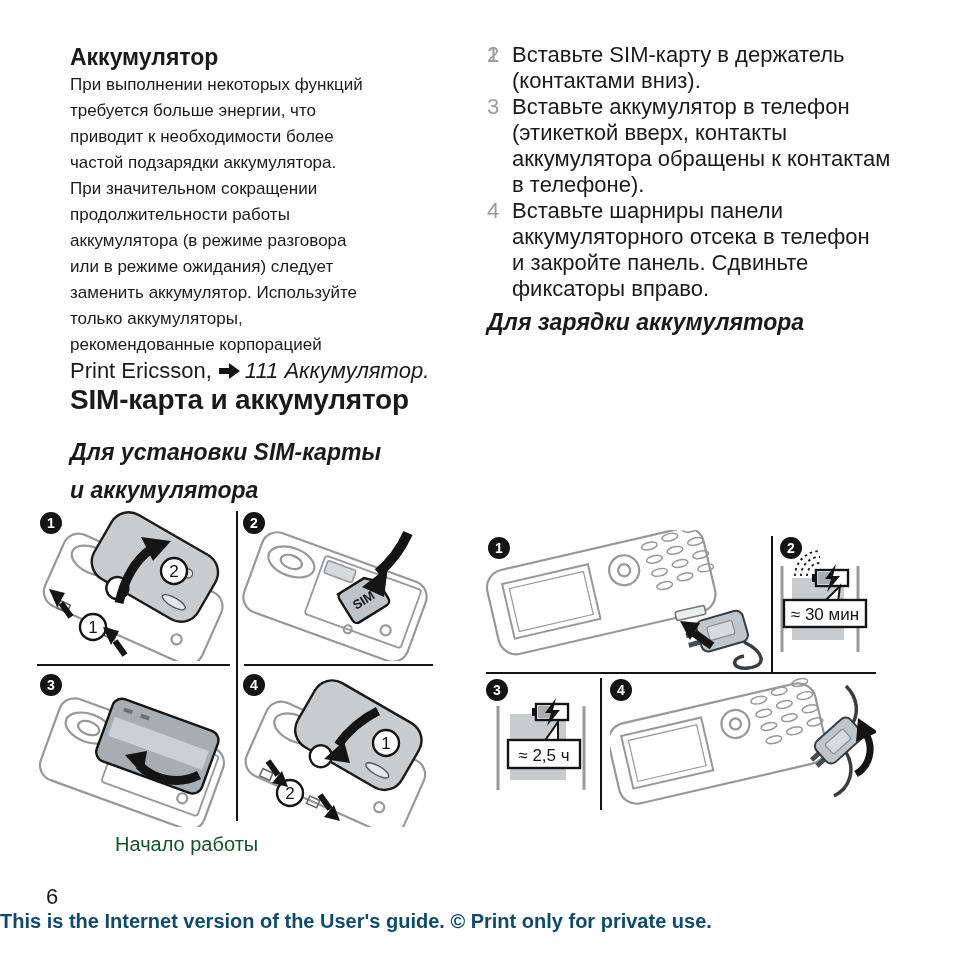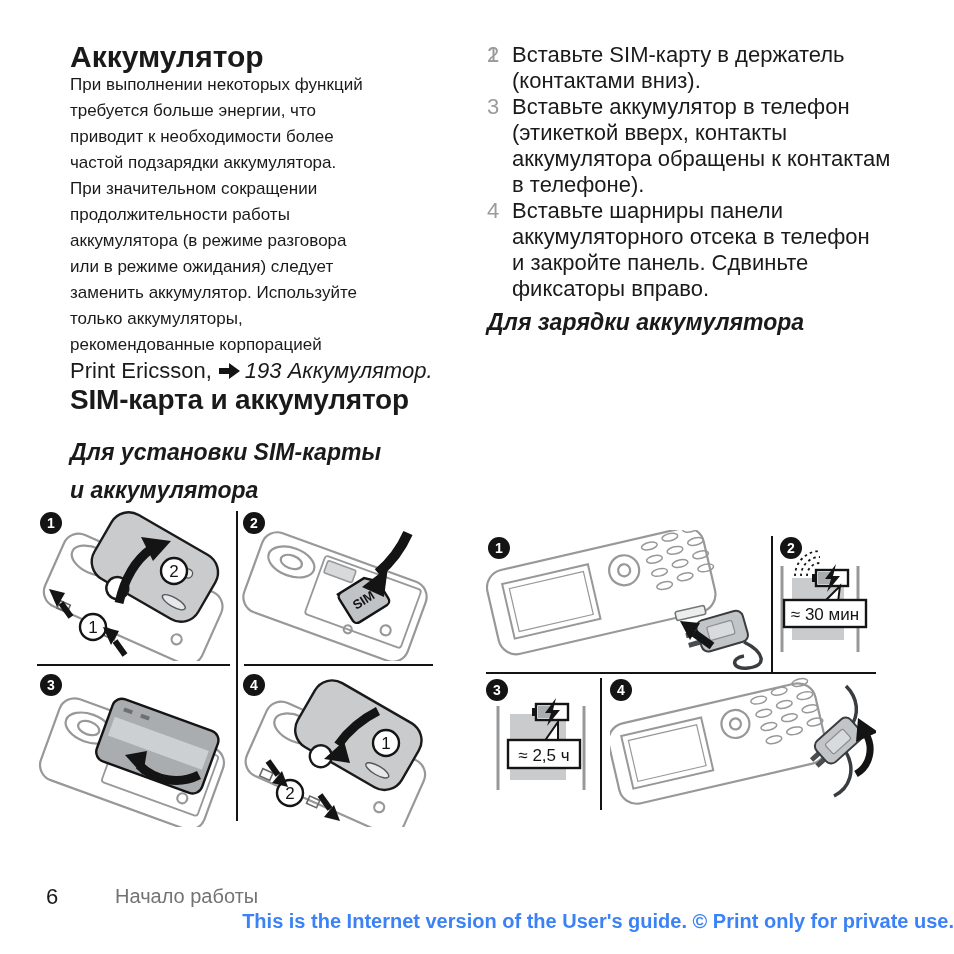--- a/index.html
+++ b/index.html
@@ -8,21 +8,21 @@
     position:relative;
     background:#ffffff;
     font-family:"Liberation Sans", sans-serif;
     color:#1a1a1a;
     overflow:hidden;
   }
   .lines { white-space:pre; }
 
   
   .col-left { position:absolute; left:70px; top:42px; width:405px; }
-  .battery-heading { font-size:30px; font-weight:bold; line-height:30px; }
+  .battery-heading { font-size:23px; font-weight:bold; line-height:30px; }
   .body-text { font-size:17px; line-height:26px; }
   .ref-line { font-size:22px; line-height:26px; }
   .ref-line .italic { font-style:italic; }
   .ref-arrow { display:inline-block; vertical-align:-1px; margin:0 5px 0 7px; }
   .sim-heading { font-size:28px; font-weight:bold; line-height:32px; margin-top:0; letter-spacing:-0.2px; }
   .sub-heading { font-size:23px; font-weight:bold; font-style:italic; line-height:38px; margin-top:17px; }
 
   
   .col-right { position:absolute; left:487px; top:42px; width:430px; }
   .step { position:relative; padding-left:25px; font-size:22px; line-height:26px; }
@@ -38,45 +38,45 @@
     position:absolute; width:22px; height:22px; border-radius:50%;
     background:#141414; color:#fff; font-size:14px; font-weight:bold;
     display:flex; align-items:center; justify-content:center; z-index:3;
   }
   .fig-line { position:absolute; background:#141414; z-index:2; }
   svg { display:block; }
   svg text { font-family:"Liberation Sans", sans-serif; }
 
   
   .footer-page-num { position:absolute; left:46px; top:884px; font-size:22px; }
-  .footer-section  { position:absolute; left:115px; top:885px; font-size:20px; color:#737373; }
+  .footer-section  { position:absolute; left:115px; top:833px; font-size:20px; color:#14532d; }
   .footer-legal {
-    position:absolute; left:0; top:910px; width:954px; text-align:right;
-    font-size:20px; font-weight:bold; color:#3b82f6;
+    position:absolute; left:0; top:910px; width:954px; text-align:left;
+    font-size:20px; font-weight:bold; color:#0c4a6e;
   }
 </style>
 </head>
 <body>
 
 <div class="col-left">
   <div class="battery-heading">Аккумулятор</div>
   <div class="body-text lines">При выполнении некоторых функций
 требуется больше энергии, что
 приводит к необходимости более
 частой подзарядки аккумулятора.
 При значительном сокращении
 продолжительности работы
 аккумулятора (в режиме разговора
 или в режиме ожидания) следует
 заменить аккумулятор. Используйте
 только аккумуляторы,
 рекомендованные корпорацией</div>
   <div class="ref-line"><span>Print Ericsson,</span><span class="ref-arrow"><svg width="21" height="16" viewBox="0 0 21 16">
           <polygon points="0,5 10,5 10,0 21,8 10,16 10,11 0,11" fill="#141414"></polygon>
-        </svg></span><span class="italic">193 Аккумулятор.</span></div>
+        </svg></span><span class="italic">111 Аккумулятор.</span></div>
   <div class="sim-heading">SIM-карта и аккумулятор</div>
   <div class="sub-heading lines">Для установки SIM-карты
 и аккумулятора</div>
 </div>
 
 <div class="col-right">
   <div class="step">
     <span class="step-num">1</span>
   </div>
   <div class="step">

